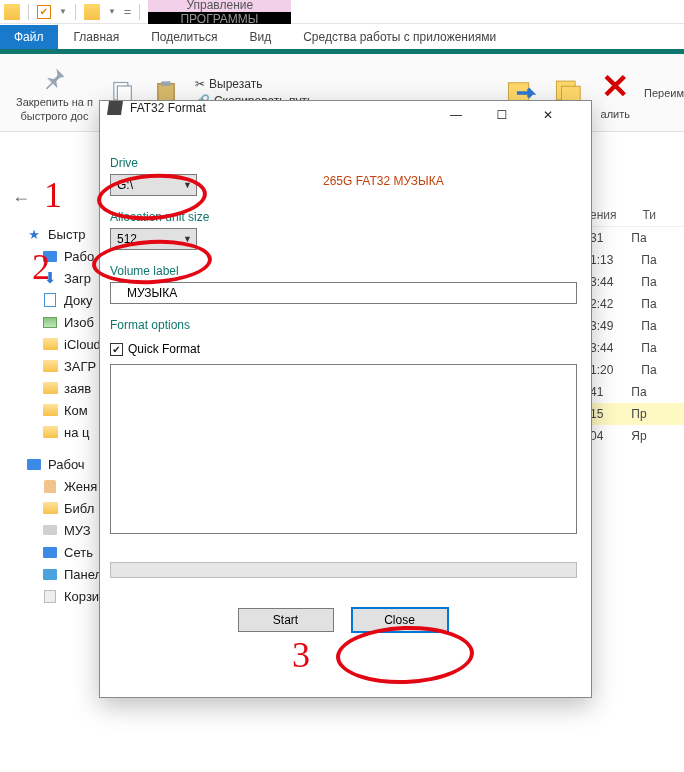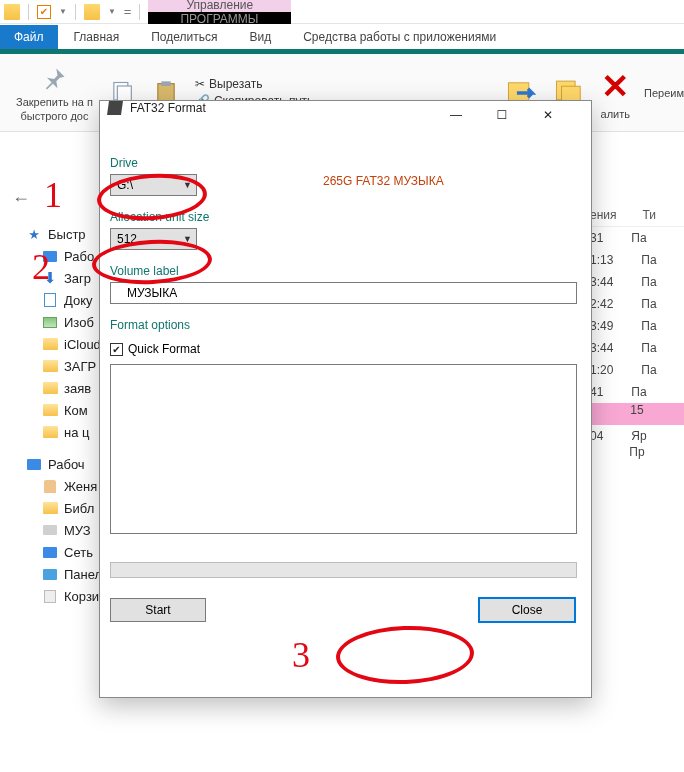--- a/index.html
+++ b/index.html
@@ -46,39 +46,39 @@
   .monitor { width: 14px; height: 11px; background: #3b8be6; display: inline-block; border-radius: 1px; }
   .drive { width: 14px; height: 10px; background: #d0d0d0; display: inline-block; border-radius: 1px; }
   .net { width: 14px; height: 11px; background: #3b8be6; display: inline-block; border-radius: 1px; }
   .panel { width: 14px; height: 11px; background: #4aa3df; display: inline-block; border-radius: 1px; }
   .bin { width: 12px; height: 13px; background: #eee; border: 1px solid #bbb; display: inline-block; }
   .person { width: 12px; height: 13px; background: #f2c48d; display: inline-block; border-radius: 2px 2px 0 0; }
 
   .listpane { position: absolute; left: 590px; top: 208px; width: 94px; }
   .listhdr { display: flex; gap: 26px; color: #555; font-size: 12px; border-bottom: 1px solid #eee; padding-bottom: 4px; }
   .listrows .r { display: flex; gap: 28px; height: 22px; align-items: center; font-size: 12px; color: #444; }
-  .listrows .r.sel { background: #f9a8d4; flex-direction: column; }
+  .listrows .r.sel { background: #fef9c3; }
 
   
   .dialog { position: absolute; left: 99px; top: 100px; width: 493px; height: 598px; background: #fff; border: 1px solid #888; box-shadow: 0 8px 24px rgba(0,0,0,0.25); }
   .dlg-titlebar { height: 31px; display: flex; align-items: flex-start; padding: 0 20px 0 8px; }
   .dlg-titlebar .ico { width: 14px; height: 14px; background: #444; transform: skewX(-8deg); margin-right: 8px; }
   .dlg-titlebar .title { flex: 1; font-size: 12px; color: #222; }
   .winbtn { width: 46px; height: 28px; display: flex; align-items: center; justify-content: center; color: #222; }
   .dlg-body { padding: 10px 10px 0 10px; position: relative; }
   .lbl { font-size: 12px; color: #0f766e; margin: 14px 0 4px 0; }
   .select { width: 87px; height: 22px; border: 1px solid #7a7a7a; background: #e1e1e1; display: flex; align-items: center; justify-content: space-between; padding: 0 4px 0 6px; font-size: 12px; }
   .select .arr { font-size: 9px; color: #333; }
   .drive-info { position: absolute; left: 223px; top: 42px; font-size: 12px; color: #c2410c; }
   .textin { width: 467px; height: 22px; border: 1px solid #7a7a7a; padding: 0 16px; font-size: 12px; }
   .chk2 { display: flex; align-items: center; gap: 5px; margin-top: 10px; font-size: 12px; }
   .chk2 .box { width: 13px; height: 13px; border: 1px solid #333; display: flex; align-items: center; justify-content: center; font-size: 10px; color: #222; }
   .logbox { width: 467px; height: 170px; border: 1px solid #7a7a7a; margin-top: 8px; }
   .progress { width: 467px; height: 16px; border: 1px solid #bcbcbc; background: #e6e6e6; margin-top: 28px; }
-  .dlg-buttons { display: flex; justify-content: space-between; gap: 18px; margin-top: 20px; padding-right: 6px; }
+  .dlg-buttons { display: flex; justify-content: center; gap: 18px; margin-top: 30px; padding-right: 6px; }
   .btn { width: 96px; height: 24px; border: 1px solid #7a7a7a; background: #e1e1e1; display: flex; align-items: center; justify-content: center; font-size: 12px; }
   .btn.focus { outline: 2px solid #0078d7; outline-offset: -1px; }
 
   
   .anno { position: absolute; pointer-events: none; }
   .circle1 { left: 97px; top: 174px; width: 110px; height: 46px; border: 4px solid #e30613; border-radius: 50%; transform: rotate(-4deg); }
   .circle2 { left: 92px; top: 240px; width: 120px; height: 44px; border: 4px solid #e30613; border-radius: 50%; transform: rotate(-3deg); }
   .circle3 { left: 336px; top: 626px; width: 138px; height: 58px; border: 4px solid #e30613; border-radius: 50%; transform: rotate(-2deg); }
   .num { color: #e30613; font-size: 36px; font-weight: 400; font-family: "Segoe Script", cursive; }
   .n1 { left: 44px; top: 174px; }

